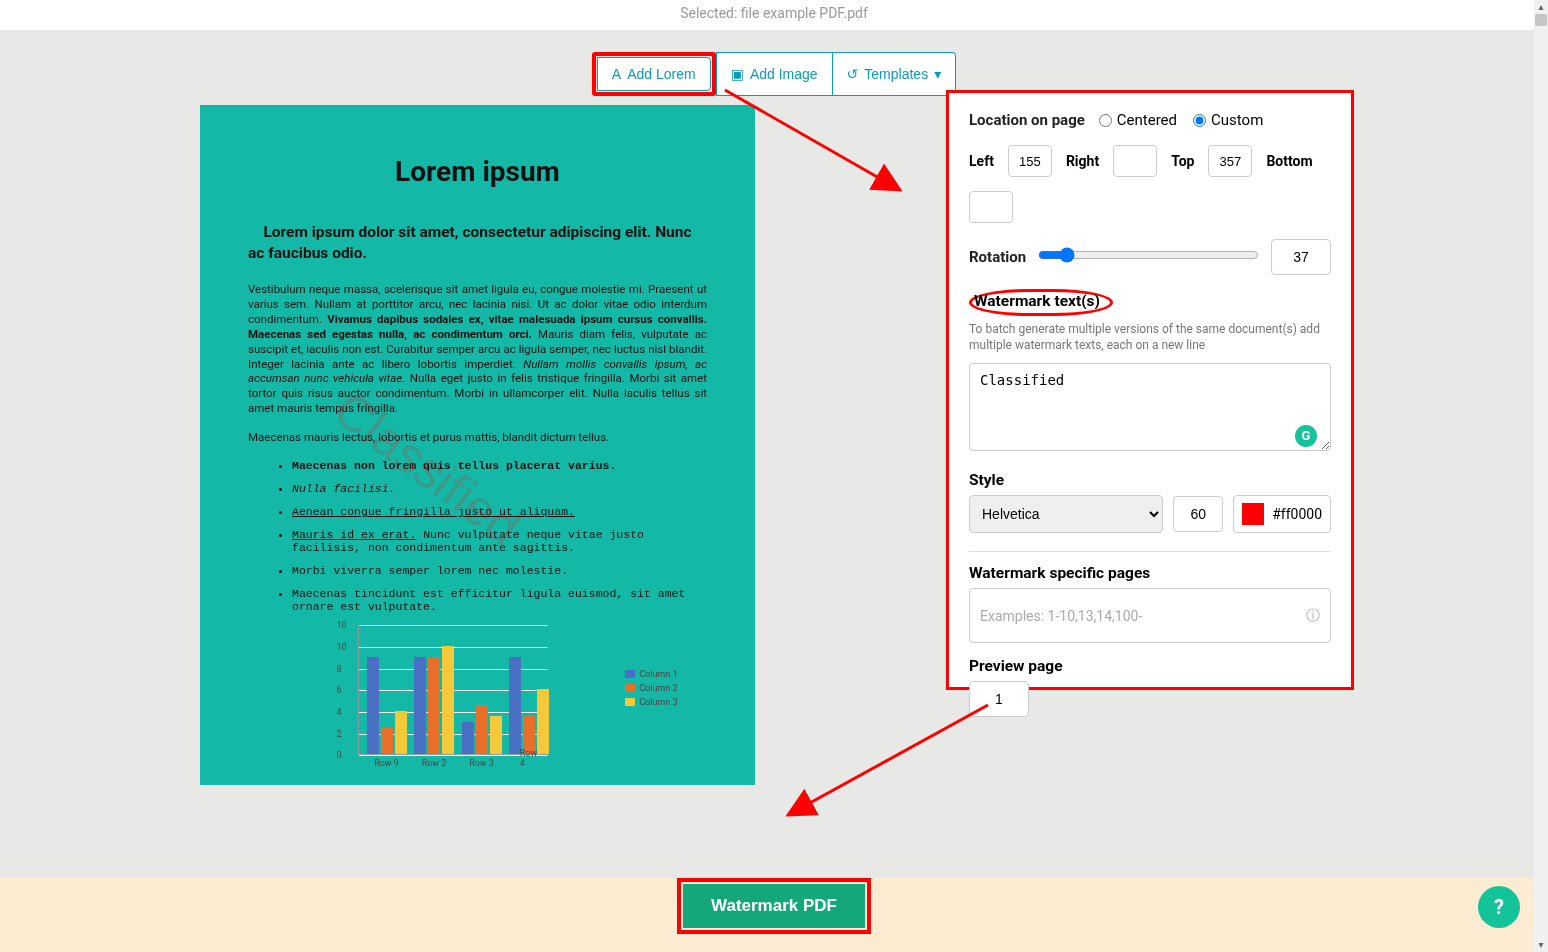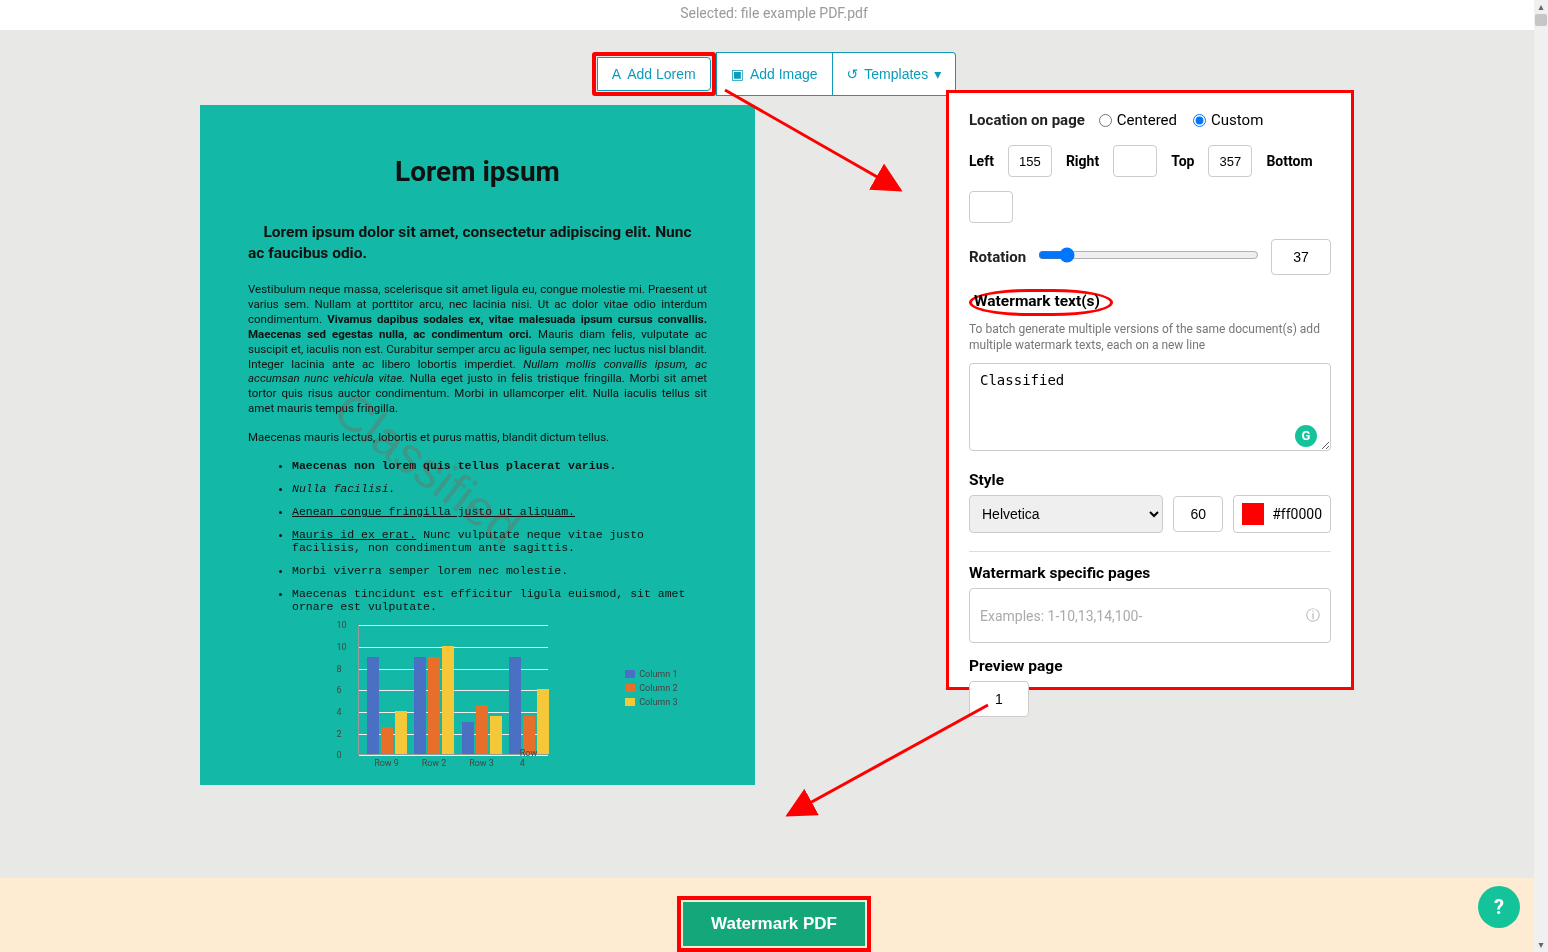--- a/index.html
+++ b/index.html
@@ -53,21 +53,21 @@
 .style-row { display: flex; gap: 10px; align-items: center; }
 .font-select { flex: 1; height: 38px; border: 1px solid #ccc; border-radius: 4px; padding: 5px 8px; font-size: 14px; }
 .color-box { display: flex; align-items: center; border: 1px solid #ccc; border-radius: 4px; height: 38px; padding: 0 8px; gap: 8px; }
 .swatch { width: 22px; height: 22px; background: #ff0000; }
 .color-text { font-size: 14px; }
 .pages-input { width: 100%; height: 55px; border: 1px solid #ccc; border-radius: 4px; padding: 0 10px; font-size: 14px; color: #999; display: flex; align-items: center; justify-content: space-between; }
 .help-qm { color: #aaa; font-size: 14px; }
 .preview-page-input { width: 60px; height: 36px; border: 1px solid #ccc; border-radius: 4px; text-align: center; font-size: 14px; }
 .circle-red { border: 3px solid #ff0000; border-radius: 50%/60%; padding: 0 10px 3px 2px; display: inline-block; }
 
-.bottom-bar { position: absolute; bottom: 0; left: 0; width: 100%; height: 74px; background: #fdecd1; display: flex; justify-content: center; align-items: flex-end; }
+.bottom-bar { position: absolute; bottom: 0; left: 0; width: 100%; height: 74px; background: #fdecd1; display: flex; justify-content: center; align-items: flex-start; }
 .action-wrap { border: 4px solid #ff0000; padding: 2px; }
 .action-btn { background: #13a77a; color: #fff; font-weight: 700; font-size: 17px; border: none; padding: 12px 28px; cursor: pointer; }
 
 .fab { position: absolute; right: 28px; bottom: 24px; width: 42px; height: 42px; border-radius: 50%; background: #15c39a; color: #fff; display: flex; align-items: center; justify-content: center; font-size: 20px; font-weight: 700; }
 
 .arrow { position: absolute; }
 .scrollbar-track { position: absolute; right: 0; top: 0; width: 14px; height: 100%; background: #f0f0f0; }
 .scrollbar-thumb { position: absolute; right: 1px; width: 12px; background: #c6c6c6; border-radius: 2px; }
 .scroll-arrow { position: absolute; right: 1px; width: 12px; height: 14px; font-size: 10px; color: #666; text-align: center; line-height: 14px; }
 </style>

